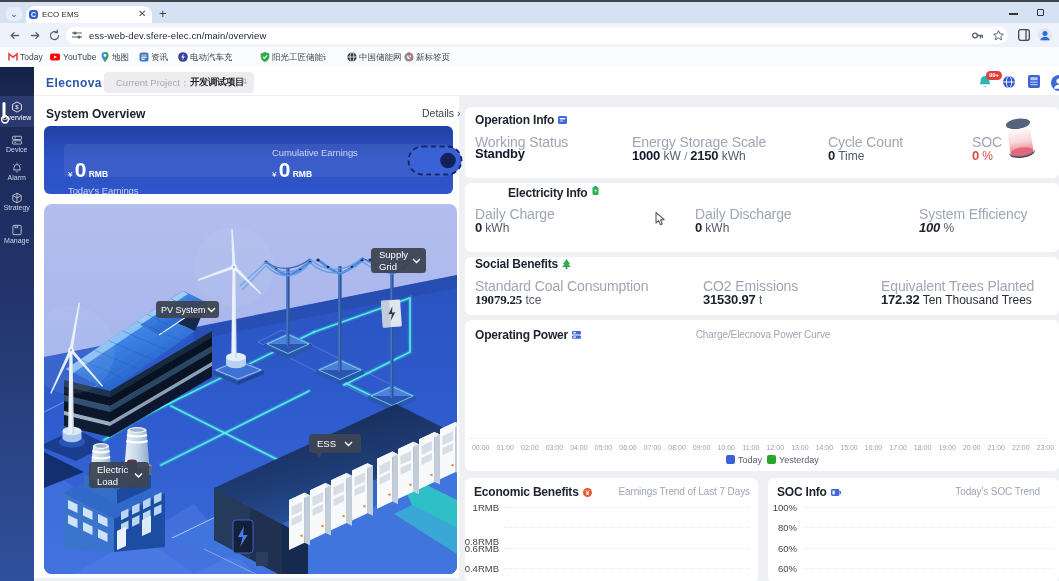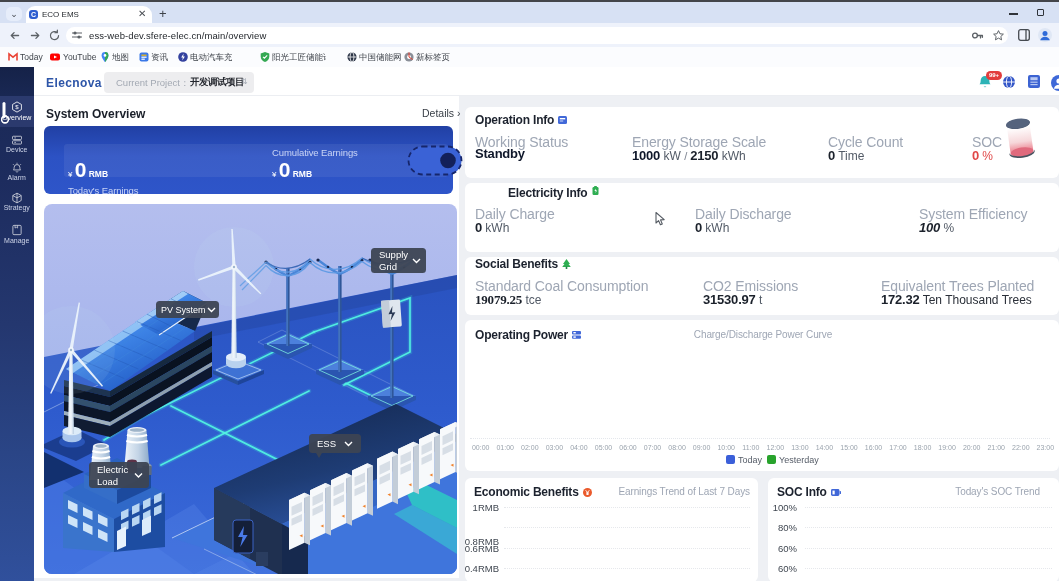--- a/index.html
+++ b/index.html
@@ -558,21 +558,21 @@
 <div class="abs card" style="left:464.5px;top:320px;width:594.5px;height:151px;"></div>
 <div class="abs" style="left:475px;top:328px;display:flex;align-items:center;gap:4px;">
     <span class="ctitle">Operating Power</span>
     <svg style="width:9px;height:8px" viewBox="0 0 9 8">
       <rect width="9" height="3.4" rx="1" fill="#4168d8"></rect>
       <rect y="4.4" width="9" height="3.4" rx="1" fill="#4168d8"></rect>
       <rect x="1.4" y="1" width="2.4" height="1.4" fill="#fff"></rect>
       <rect x="1.4" y="5.4" width="2.4" height="1.4" fill="#fff"></rect>
     </svg>
   </div>
-<div class="abs clab" style="left:663px;top:328.5px;width:200px;text-align:center;font-size:10px;">Charge/Discharge Power Curve</div>
+<div class="abs clab" style="left:663px;top:328.5px;width:200px;text-align:center;font-size:10px;">Charge/Elecnova Power Curve</div>
 <div class="abs" style="left:470px;top:438px;width:580px;border-top:1px dotted #e4e7ec;"></div>
 <div class="abs" style="left:468.7px;top:444px;width:24px;text-align:center;font-size:7px;color:#9aa3ad;">00:00</div>
 <div class="abs" style="left:493.2px;top:444px;width:24px;text-align:center;font-size:7px;color:#9aa3ad;">01:00</div>
 <div class="abs" style="left:517.8px;top:444px;width:24px;text-align:center;font-size:7px;color:#9aa3ad;">02:00</div>
 <div class="abs" style="left:542.4px;top:444px;width:24px;text-align:center;font-size:7px;color:#9aa3ad;">03:00</div>
 <div class="abs" style="left:566.9px;top:444px;width:24px;text-align:center;font-size:7px;color:#9aa3ad;">04:00</div>
 <div class="abs" style="left:591.5px;top:444px;width:24px;text-align:center;font-size:7px;color:#9aa3ad;">05:00</div>
 <div class="abs" style="left:616.0px;top:444px;width:24px;text-align:center;font-size:7px;color:#9aa3ad;">06:00</div>
 <div class="abs" style="left:640.5px;top:444px;width:24px;text-align:center;font-size:7px;color:#9aa3ad;">07:00</div>
 <div class="abs" style="left:665.1px;top:444px;width:24px;text-align:center;font-size:7px;color:#9aa3ad;">08:00</div>

